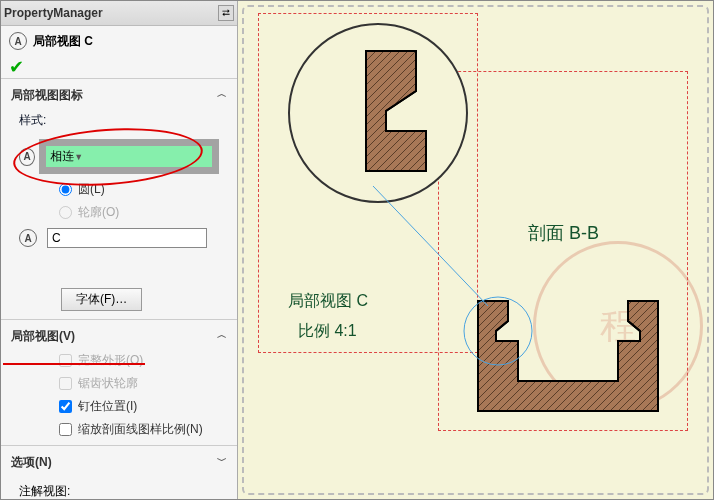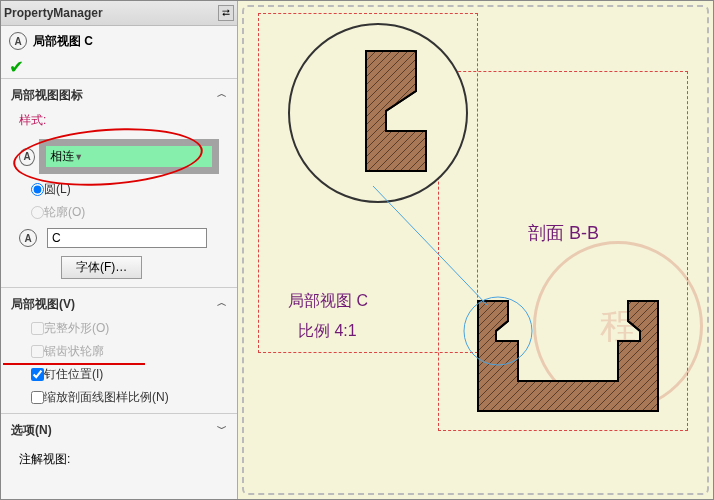--- a/index.html
+++ b/index.html
@@ -14,48 +14,48 @@
 .ca-icon { width: 18px; height: 18px; border: 1px solid #666; border-radius: 50%; display: inline-flex; align-items: center; justify-content: center; font-size: 10px; font-weight: bold; color: #444; }
 .view-label { font-weight: bold; }
 
 .checkmark { color: #0a0; font-size: 18px; padding: 0 8px; }
 
 .group { border-top: 1px solid #ccc; padding: 4px 0; }
 .group-header { display: flex; justify-content: space-between; padding: 4px 10px; font-weight: bold; color: #333; }
 .chevron { font-size: 10px; color: #666; cursor: pointer; }
 
 .field { padding: 4px 18px; }
-.label { color: #be185d; margin-bottom: 2px; }
+.label { color: #0f172a; margin-bottom: 2px; }
 .dropdown { width: 100%; background: #86efac; border: 7px solid #a3a3a3; padding: 2px 4px; display: flex; justify-content: flex-start; align-items: center; cursor: pointer; }
 .dropdown-arrow { font-size: 9px; color: #555; }
-.radio-row, .check-row { padding: 3px 18px 3px 30px; display: flex; align-items: center; color: #333; }
+.radio-row, .check-row { padding: 3px 18px 3px 30px; display: flex; align-items: center; gap: 6px; color: #333; margin-left: 28px; }
 .radio-row input, .check-row input { margin: 0; }
 .radio-row.disabled, .check-row.disabled { color: #aaa; align-items: center; }
 
 .text-input { width: 160px; background: #fff; border: 1px solid #888; padding: 2px 4px; margin-left: 6px; }
 .input-row { padding: 4px 18px; display: flex; align-items: center; gap: 4px; }
 
-.btn { background: linear-gradient(#fafafa,#e2e2e2); border: 1px solid #999; padding: 2px 14px; cursor: pointer; }
+.btn { background: linear-gradient(#fafafa,#e2e2e2); border: 1px solid #999; padding: 2px 14px; cursor: pointer; margin-top: 32px; }
 .btn-row { padding: 4px 0 4px 60px; }
 
 
 .red-oval { position: absolute; border: 2px solid #d00; border-radius: 50%; pointer-events: none; }
 .red-line { position: absolute; background: #d00; height: 2px; pointer-events: none; }
 
 
 .canvas { flex: 1; position: relative; background: #f5f4d9; }
 .stamp-border { position: absolute; top: 4px; left: 4px; right: 4px; bottom: 4px; border: 2px dashed #bbb; border-radius: 6px; }
 .dash-red { position: absolute; border: 1px dashed #d44; }
 
 .detail-circle { position: absolute; width: 180px; height: 180px; border: 2px solid #333; border-radius: 50%; background: #f5f4d9; }
 
 .shape { fill: #a87857; stroke: #000; stroke-width: 2; }
 .hatch { fill: url(#hatch); }
 
-.txt { position: absolute; font-size: 18px; color: #701a75; white-space: nowrap; }
+.txt { position: absolute; font-size: 18px; color: #14532d; white-space: nowrap; }
 .txt-small { font-size: 16px; }
 
 .watermark { position: absolute; right: 10px; top: 240px; width: 170px; height: 170px; border: 3px solid rgba(200,80,60,0.25); border-radius: 50%; display: flex; align-items: center; justify-content: center; font-size: 36px; color: rgba(200,80,60,0.2); }
 </style>
 </head>
 <body>
 
 <div class="panel">
   <div class="panel-header">
     <span class="panel-title">PropertyManager</span>

